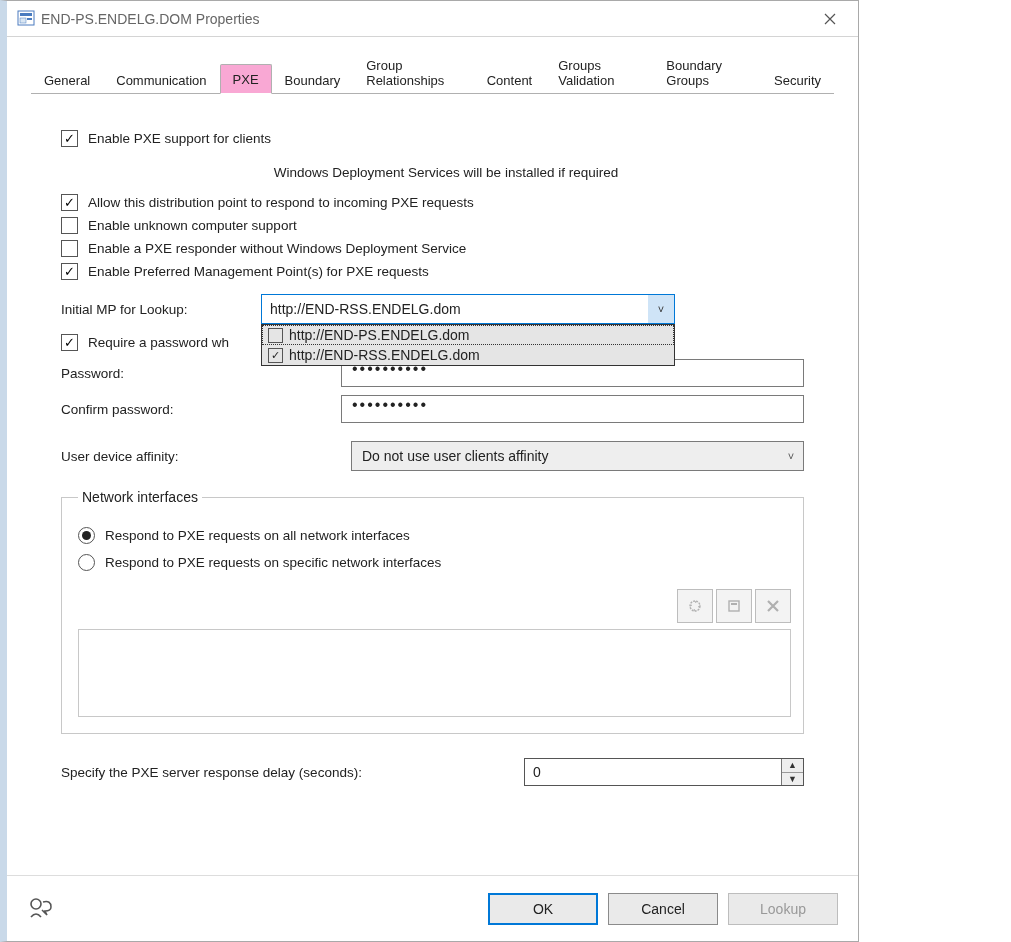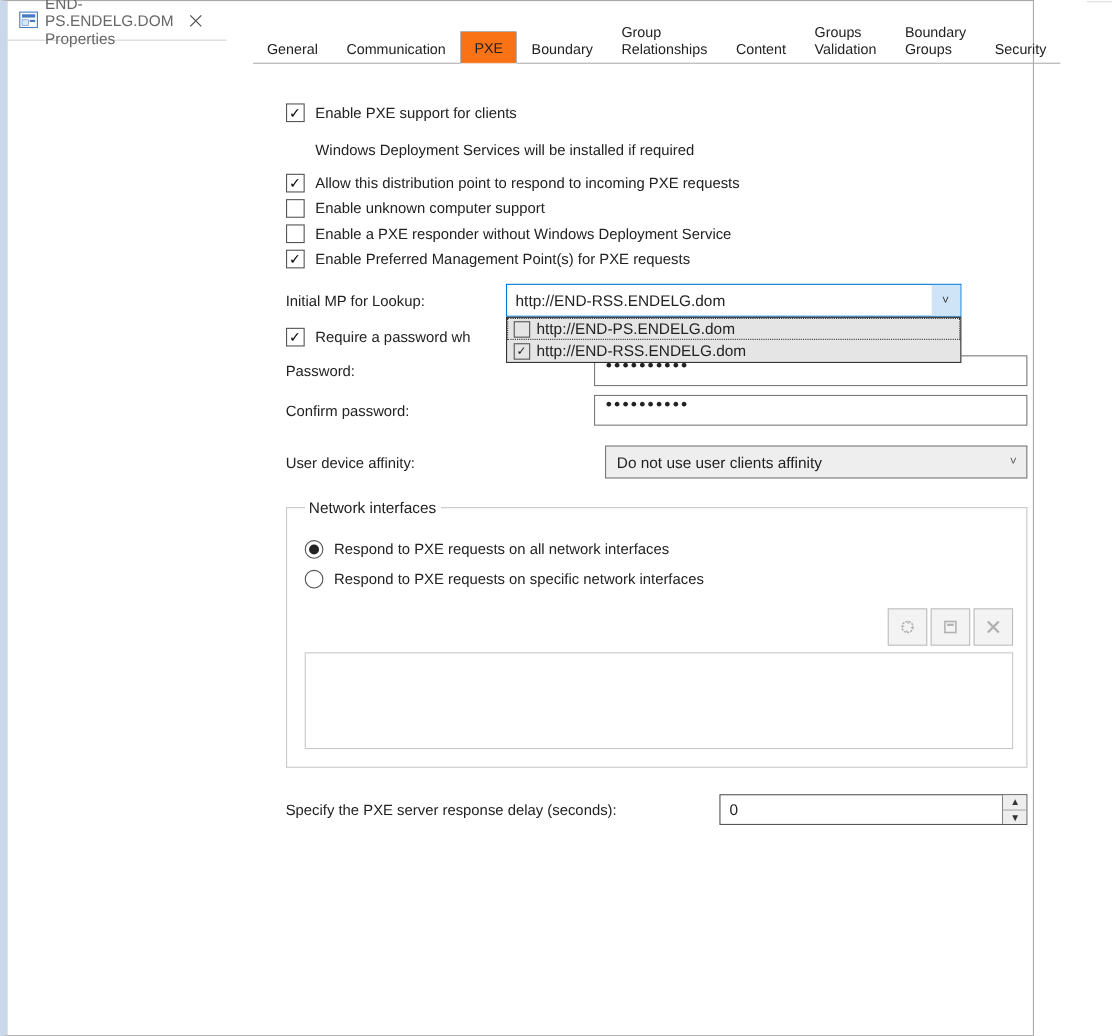--- a/index.html
+++ b/index.html
@@ -5,27 +5,27 @@
 * { box-sizing: border-box; }
 html, body {
   margin: 0; padding: 0;
   font-family: "Segoe UI", Tahoma, sans-serif;
   font-size: 13.5px;
   color: #222;
   background: #fff;
   width: 1011px; height: 942px;
 }
 .window {
-  width: 940px; height: 942px;
+  width: 859px; height: 942px;
   border: 1px solid #a9a9a9;
   border-left: 7px solid #c9d9e9;
   background: #fff;
   position: relative;
   display: flex;
-  flex-direction: row;
+  flex-direction: column;
 }
 .titlebar {
   height: 36px;
   display: flex;
   align-items: center;
   padding: 0 8px;
   border-bottom: 1px solid #d4d4d4;
 }
 .titlebar .app-icon {
   margin: 0 6px 0 2px;
@@ -53,42 +53,42 @@
   padding: 7px 12px 6px 12px;
   font-size: 13px;
   color: #222;
   border: 1px solid transparent;
   border-bottom: none;
   position: relative;
   top: 1px;
   cursor: default;
 }
 .tab.active {
-  background: #f97316;
+  background: #f9a8d4;
   border: 1px solid #b0b0b0;
   border-bottom: 1px solid #fff;
   border-radius: 2px 2px 0 0;
   margin-top: 16px;
 }
 
 .pane {
   padding: 30px 40px 10px 40px;
   position: relative;
 }
 .row { display: flex; align-items: center; margin: 6px 0; }
 .checkbox {
   width: 17px; height: 17px;
   border: 1px solid #555;
   margin-right: 10px;
   display: inline-flex; align-items: center; justify-content: center;
   flex-shrink: 0;
   font-size: 13px; line-height: 1;
   color: #000;
 }
-.subnote { margin-left: 27px; margin-top: 18px; margin-bottom: 14px; }
+.subnote { margin-left: 27px; margin-top: 18px; margin-bottom: 14px; text-align: center; }
 
 .labelcol { width: 200px; flex-shrink: 0; }
 .pwrow { margin-left: 27px; display: flex; align-items: center; margin: 8px 0; }
 .pwrow .plabel { width: 280px; flex-shrink: 0; }
 .pwinput {
   flex: 1;
   border: 1px solid #7a7a7a;
   height: 28px;
   padding: 0 10px;
   font-size: 16px;

